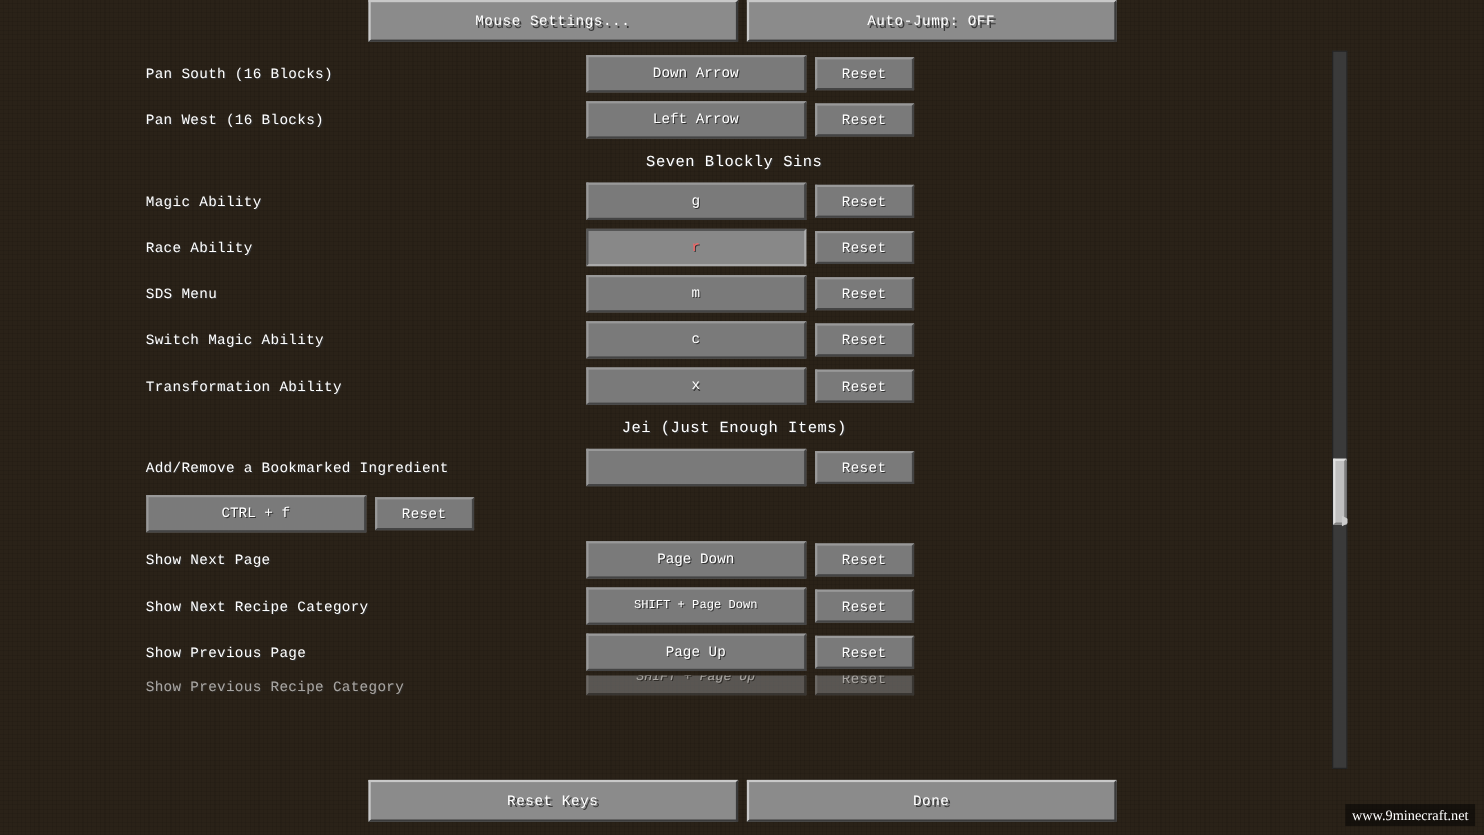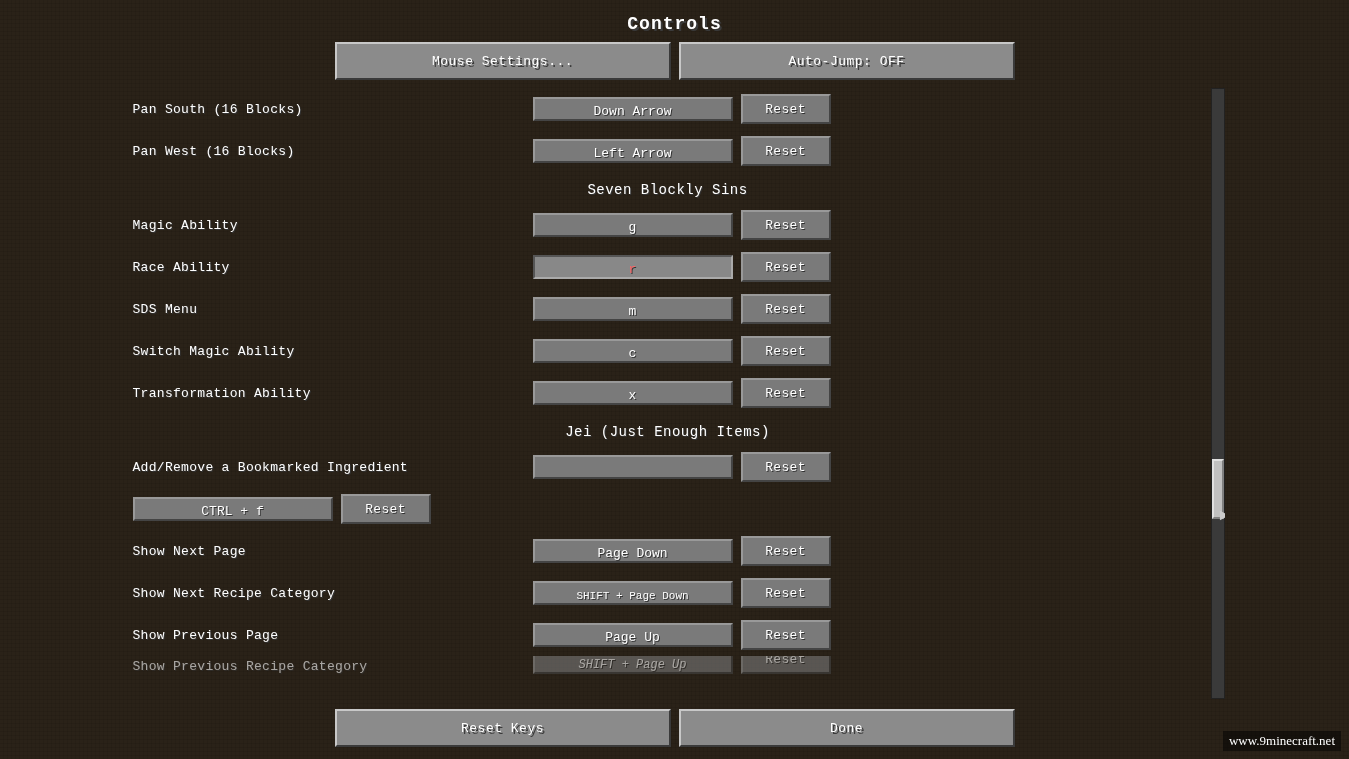--- a/index.html
+++ b/index.html
@@ -165,21 +165,21 @@
       color: #ffffff;
       font-size: 13px;
       font-family: 'Courier New', monospace;
       flex: 0 0 400px;
       text-shadow: 1px 1px 0 #333;
       letter-spacing: 0.3px;
     }
 
     .control-key {
       flex: 0 0 200px;
-      height: 24px;
+      height: 34px;
       background: #7a7a7a;
       border: 2px solid;
       border-color: #999 #444 #444 #999;
       color: #ffffff;
       font-family: 'Courier New', monospace;
       font-size: 13px;
       text-align: center;
       line-height: 26px;
       cursor: pointer;
       text-shadow: 1px 1px 0 #333;
@@ -243,23 +243,20 @@
       height: 22px;
       align-items: flex-end;
     }
   </style>
 </head>
 <body>
 
 <div class="bg">
   <div class="content">
 
-    <div class="header">
-      <h1>Controls</h1>
-    </div>
 
     <div class="top-buttons">
       <button class="mc-button top-btn">Mouse Settings...</button>
       <button class="mc-button top-btn">Auto-Jump: OFF</button>
     </div>
 
     <div class="scroll-area-wrapper">
       <div class="scroll-area">
 
         <div class="control-row">

